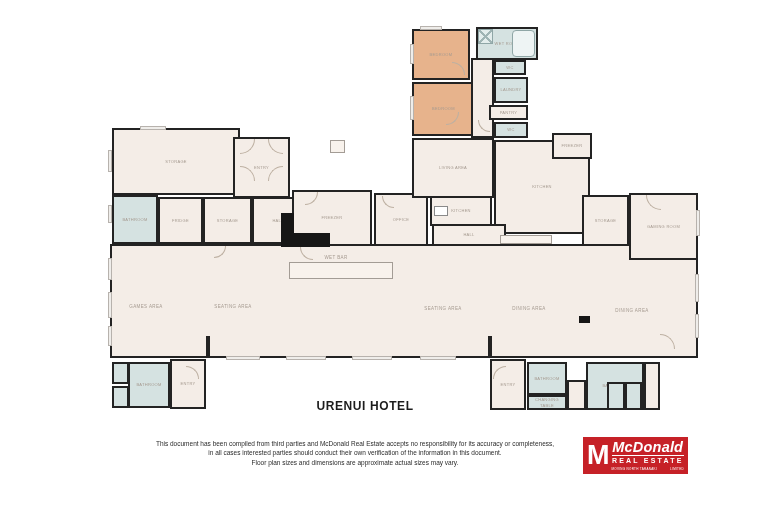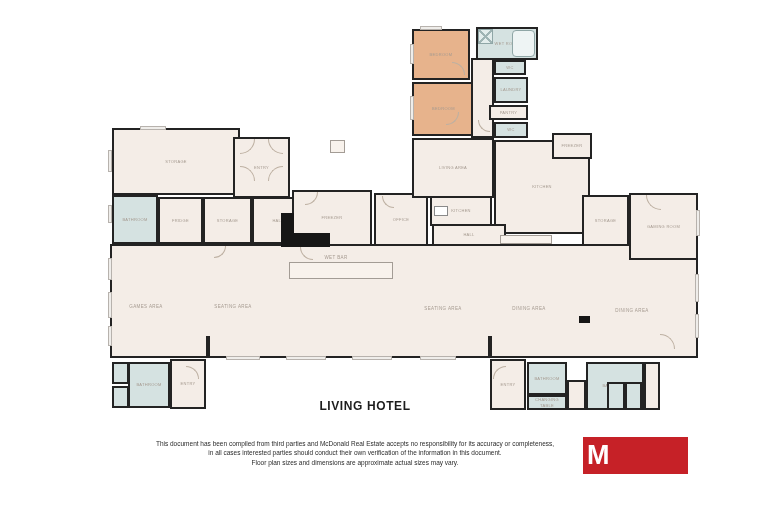--- a/index.html
+++ b/index.html
@@ -204,23 +204,31 @@
     <div class="fx fx-wall" style="left: 206px; top: 336px; width: 4px; height: 22px;"></div>
     <div class="fx fx-wall" style="left: 488px; top: 336px; width: 4px; height: 22px;"></div>
     <div class="area-label" style="left: 146px; top: 306px; color: rgb(165, 154, 144);">GAMES AREA</div>
     <div class="area-label" style="left: 233px; top: 306px; color: rgb(165, 154, 144);">SEATING AREA</div>
     <div class="area-label" style="left: 336px; top: 257px; color: rgb(165, 154, 144);">WET BAR</div>
     <div class="area-label" style="left: 443px; top: 308px; color: rgb(165, 154, 144);">SEATING AREA</div>
     <div class="area-label" style="left: 529px; top: 308px; color: rgb(165, 154, 144);">DINING AREA</div>
     <div class="area-label" style="left: 632px; top: 310px; color: rgb(165, 154, 144);">DINING AREA</div>
   </div>
 
-<div id="plan-title">LIVING HOTEL</div>
+<div id="plan-title">URENUI HOTEL</div>
 
 <div id="disclaimer">
   <div>This document has been compiled from third parties and McDonald Real Estate accepts no responsibility for its accuracy or completeness,</div>
   <div>in all cases interested parties should conduct their own verification of the information in this document.</div>
   <div>Floor plan sizes and dimensions are approximate actual sizes may vary.</div>
 </div>
 
 <div id="brand-logo">
   <div class="logo-m">M</div>
+  <div class="logo-text">
+    <div class="logo-brand">McDonald</div>
+    <div class="logo-sub">REAL ESTATE</div>
+    <div class="logo-tag">
+      <span>MOVING NORTH TARANAKI</span>
+      <span>LIMITED</span>
+    </div>
+  </div>
 </div>
 
 </body></html>

